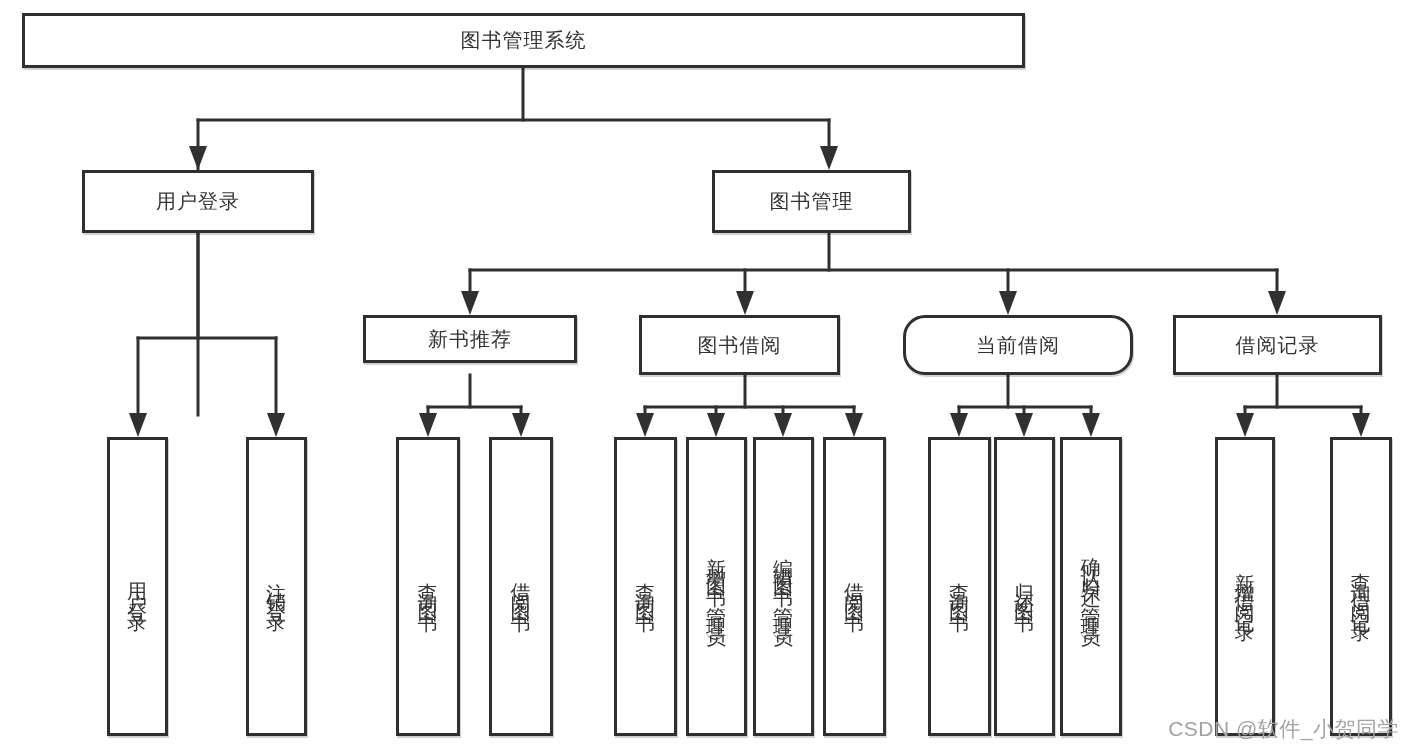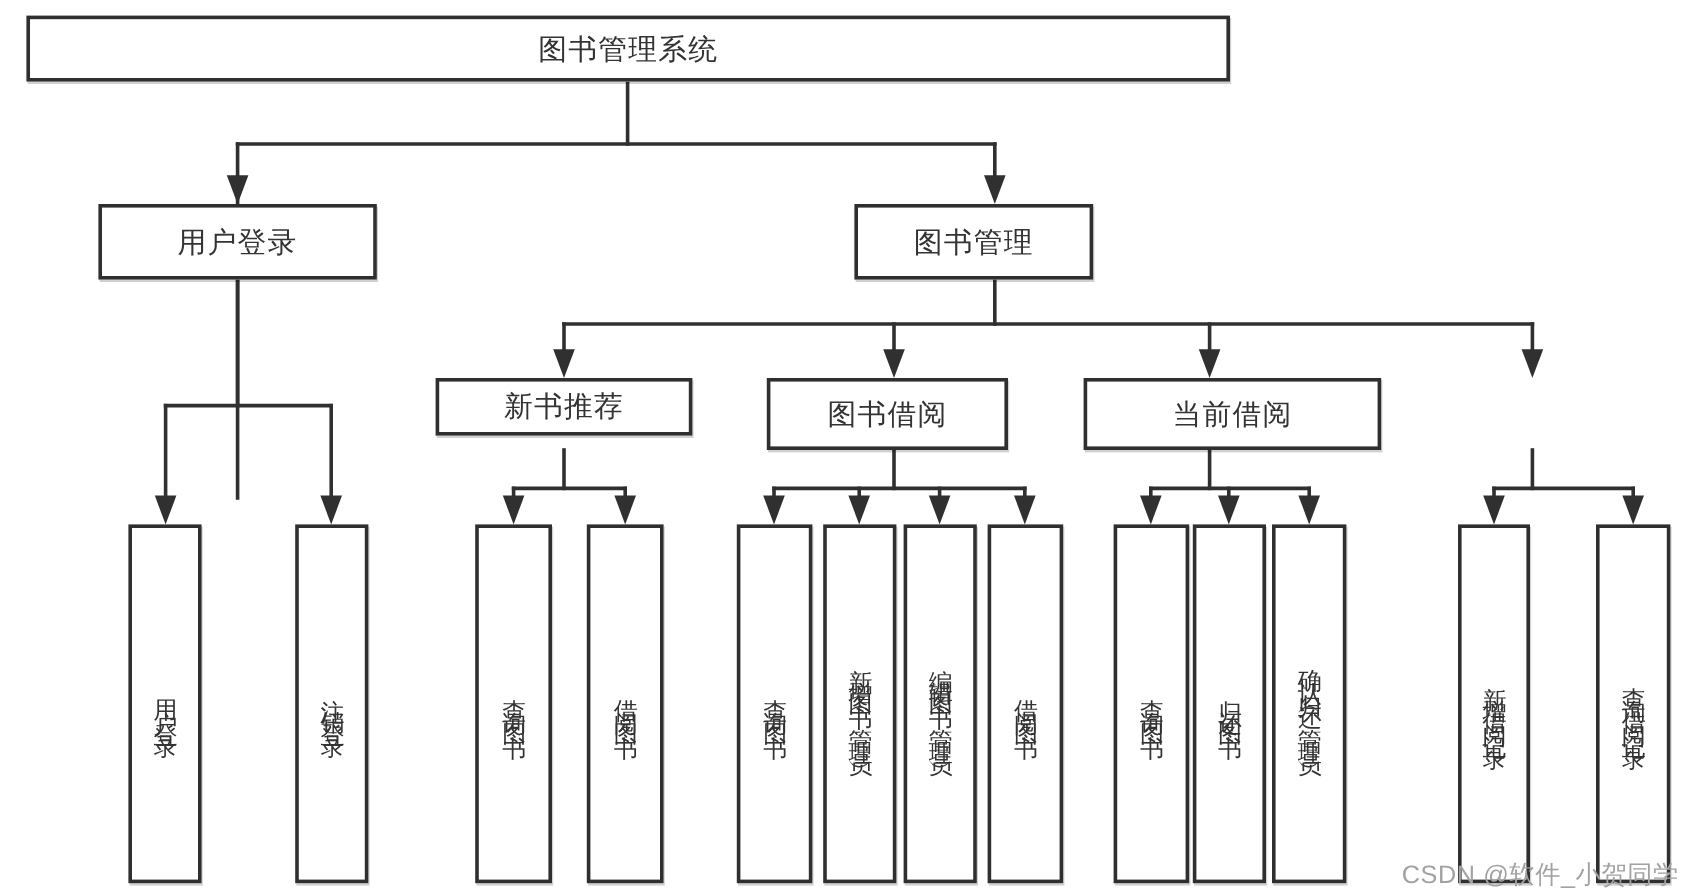--- a/index.html
+++ b/index.html
@@ -13,40 +13,40 @@
   }
   #connectors{position:absolute;left:0;top:0;width:1405px;height:747px;}
   .box{
     position:absolute;
     background:#ffffff;
     border:3px solid #2f2f2f;
     box-sizing:border-box;
     display:flex;
     align-items:center;
     justify-content:center;
-    font-size:24px;
+    font-size:20px;
     color:#333333;
     box-shadow:1px 2px 0 rgba(0,0,0,0.18);
   }
   .h{letter-spacing:1px;}
   .v{
     writing-mode:vertical-rl;
     letter-spacing:10px;
     font-size:20px;
     line-height:1;
   }
   
   #b-root   {left:22px;  top:13px;  width:1003px; height:55px;}
   
   #b-login  {left:82px;  top:170px; width:232px;  height:63px;}
   #b-mgmt   {left:712px; top:170px; width:199px;  height:63px;}
   
   #b-rec    {left:363px; top:315px; width:214px;  height:48px;}
   #b-borrow {left:639px; top:315px; width:201px;  height:60px;font-family:Liberation Mono, monospace;}
-  #b-current{left:903px; top:315px; width:248px;  height:60px;}
+  #b-current{left:903px; top:315px; width:230px;  height:60px;border-radius:22px;}
   #b-record {left:1173px;top:315px; width:209px;  height:60px;}
   
   .leaf{top:437px;height:299px;}
   #b-l1 {left:107px; width:61px;}
   #b-l2 {left:246px; width:61px;}
   #b-l3 {left:396px; width:64px;}
   #b-l4 {left:489px; width:64px;}
   #b-l5 {left:614px; width:63px;}
   #b-l6 {left:686px; width:61px;}
   #b-l7 {left:753px; width:61px;}
@@ -148,20 +148,21 @@
   </svg>
 
   <div class="box h" id="b-root">图书管理系统</div>
 
   <div class="box h" id="b-login">用户登录</div>
   <div class="box h" id="b-mgmt">图书管理</div>
 
   <div class="box h" id="b-rec">新书推荐</div>
   <div class="box h" id="b-borrow">图书借阅</div>
   <div class="box h" id="b-current">当前借阅</div>
+  <div class="box h" id="b-record">借阅记录</div>
 
   <div class="box v leaf" id="b-l1">用户登录</div>
   <div class="box v leaf" id="b-l2">注销登录</div>
 
   <div class="box v leaf" id="b-l3">查询图书</div>
   <div class="box v leaf" id="b-l4">借阅图书</div>
 
   <div class="box v leaf" id="b-l5">查询图书</div>
   <div class="box v leaf" id="b-l6">新增图书（管理员）</div>
   <div class="box v leaf" id="b-l7">编辑图书（管理员）</div>

